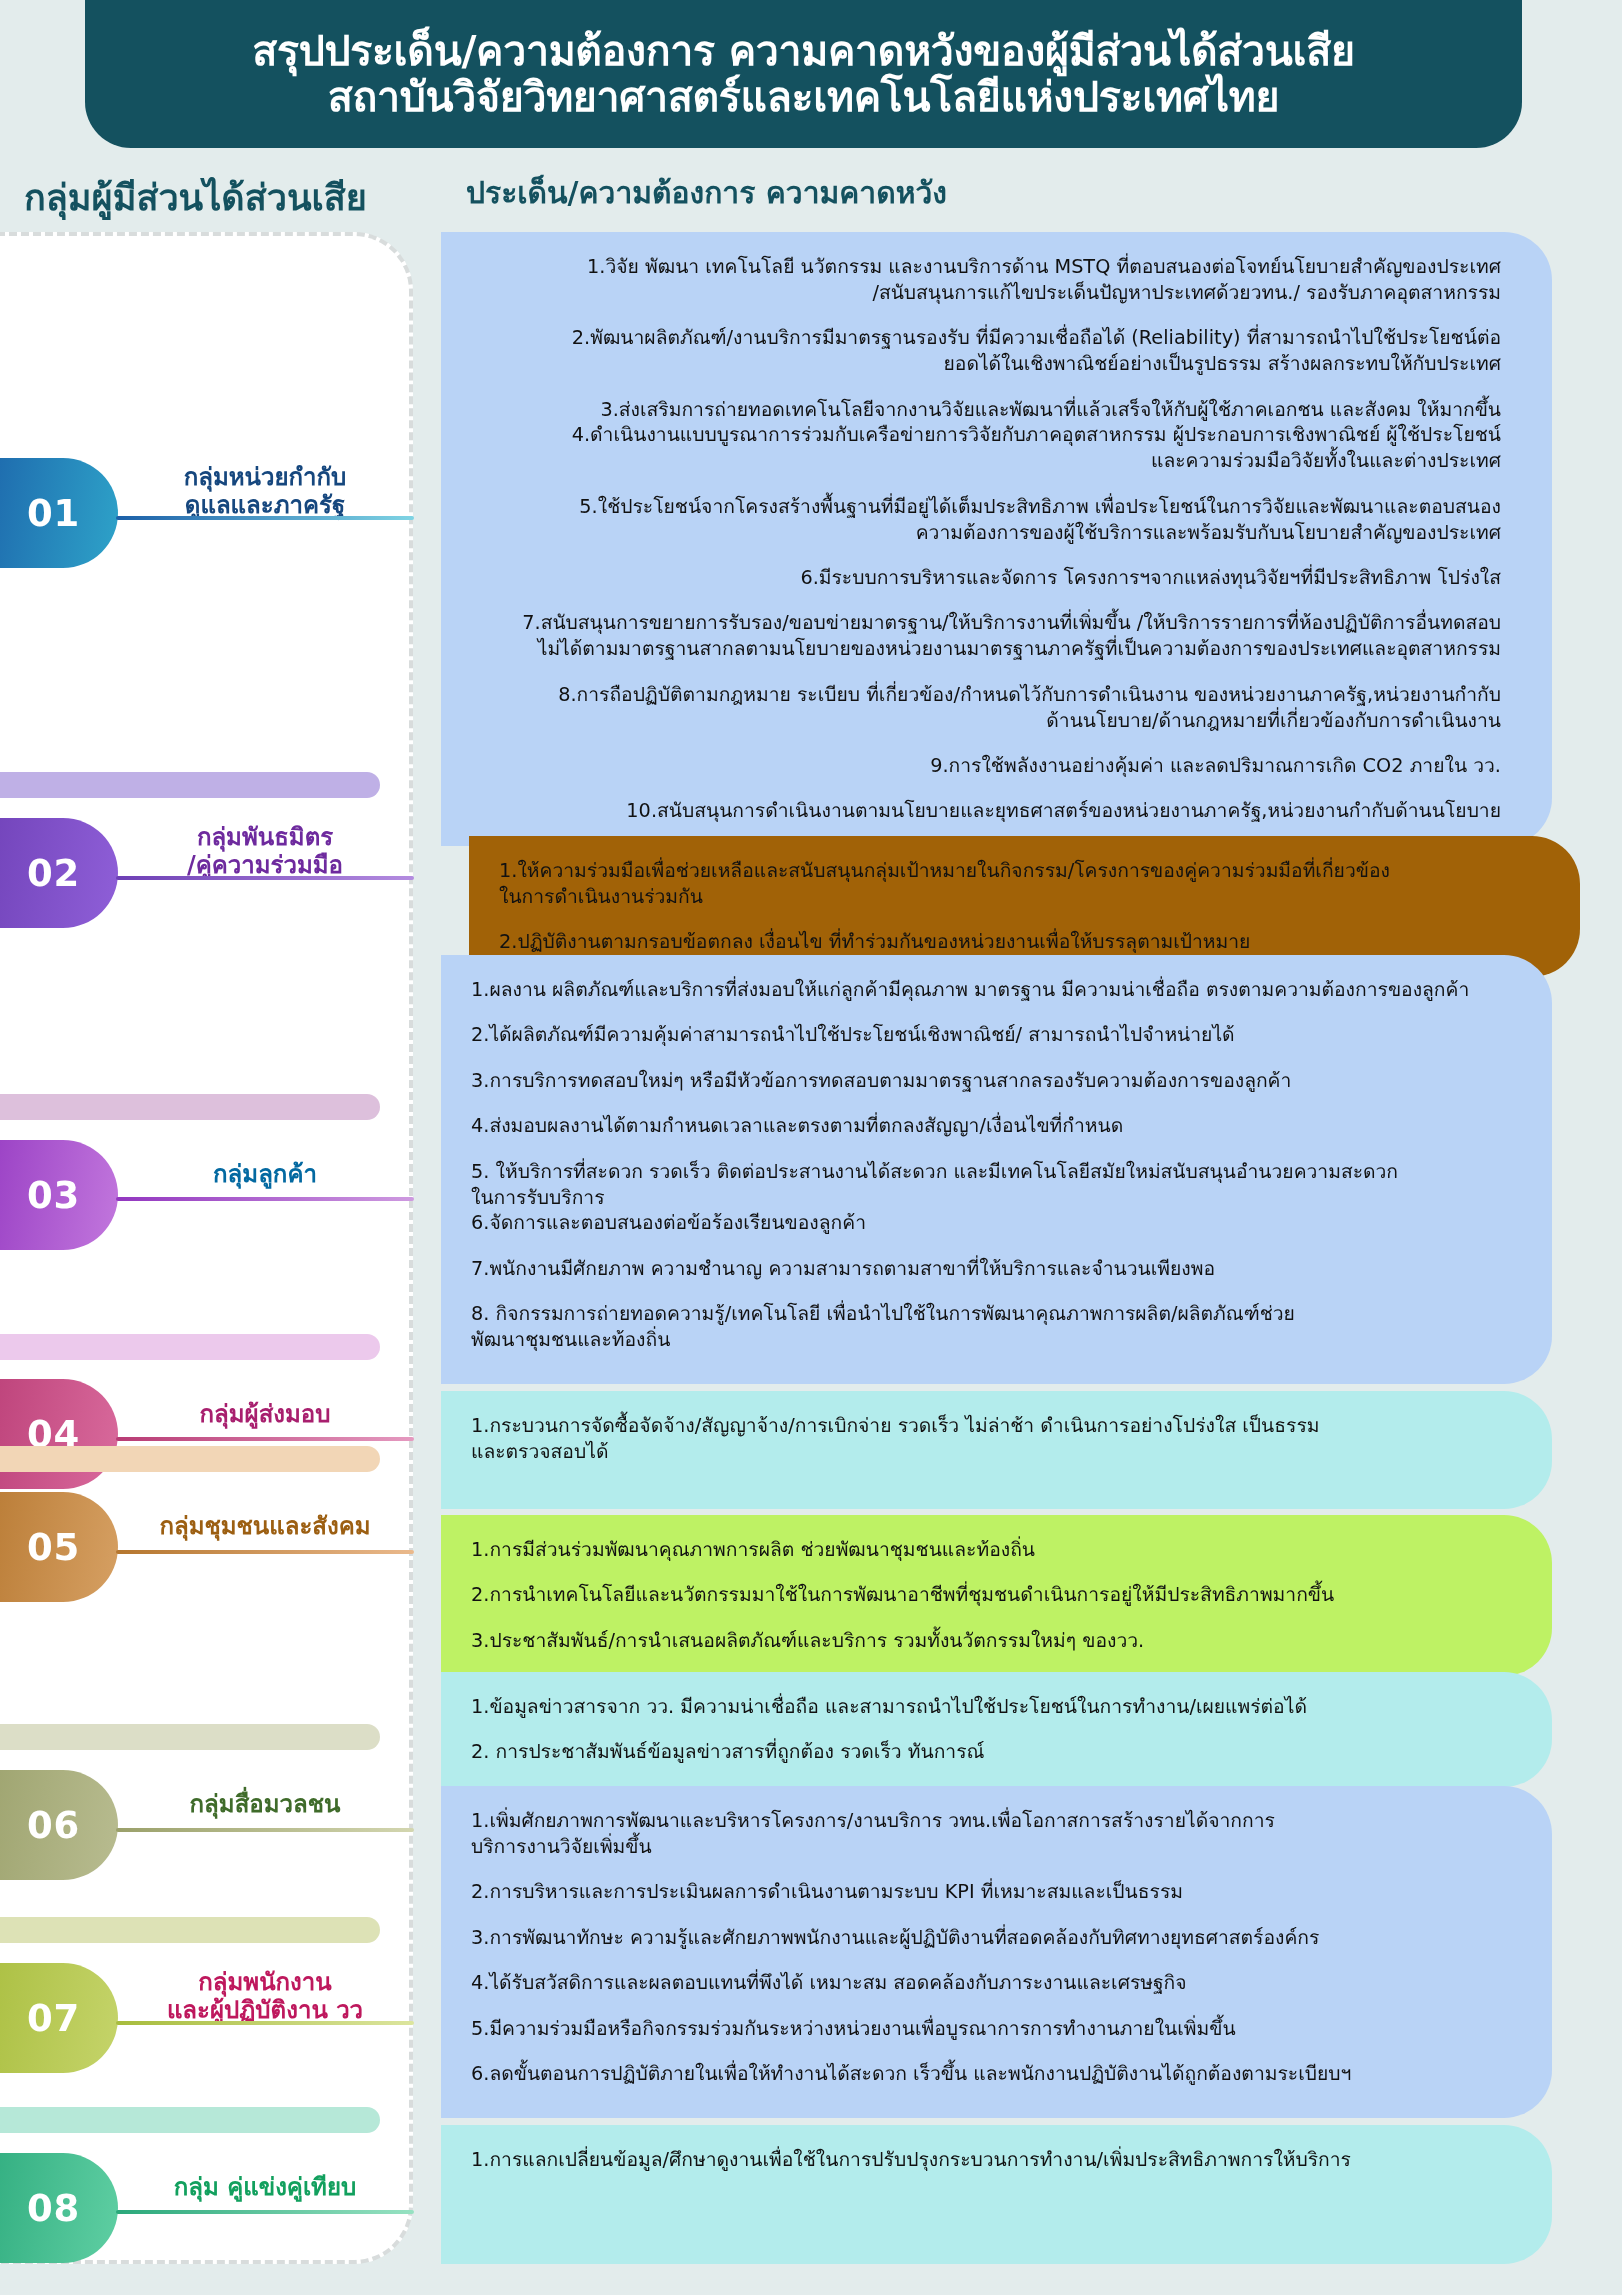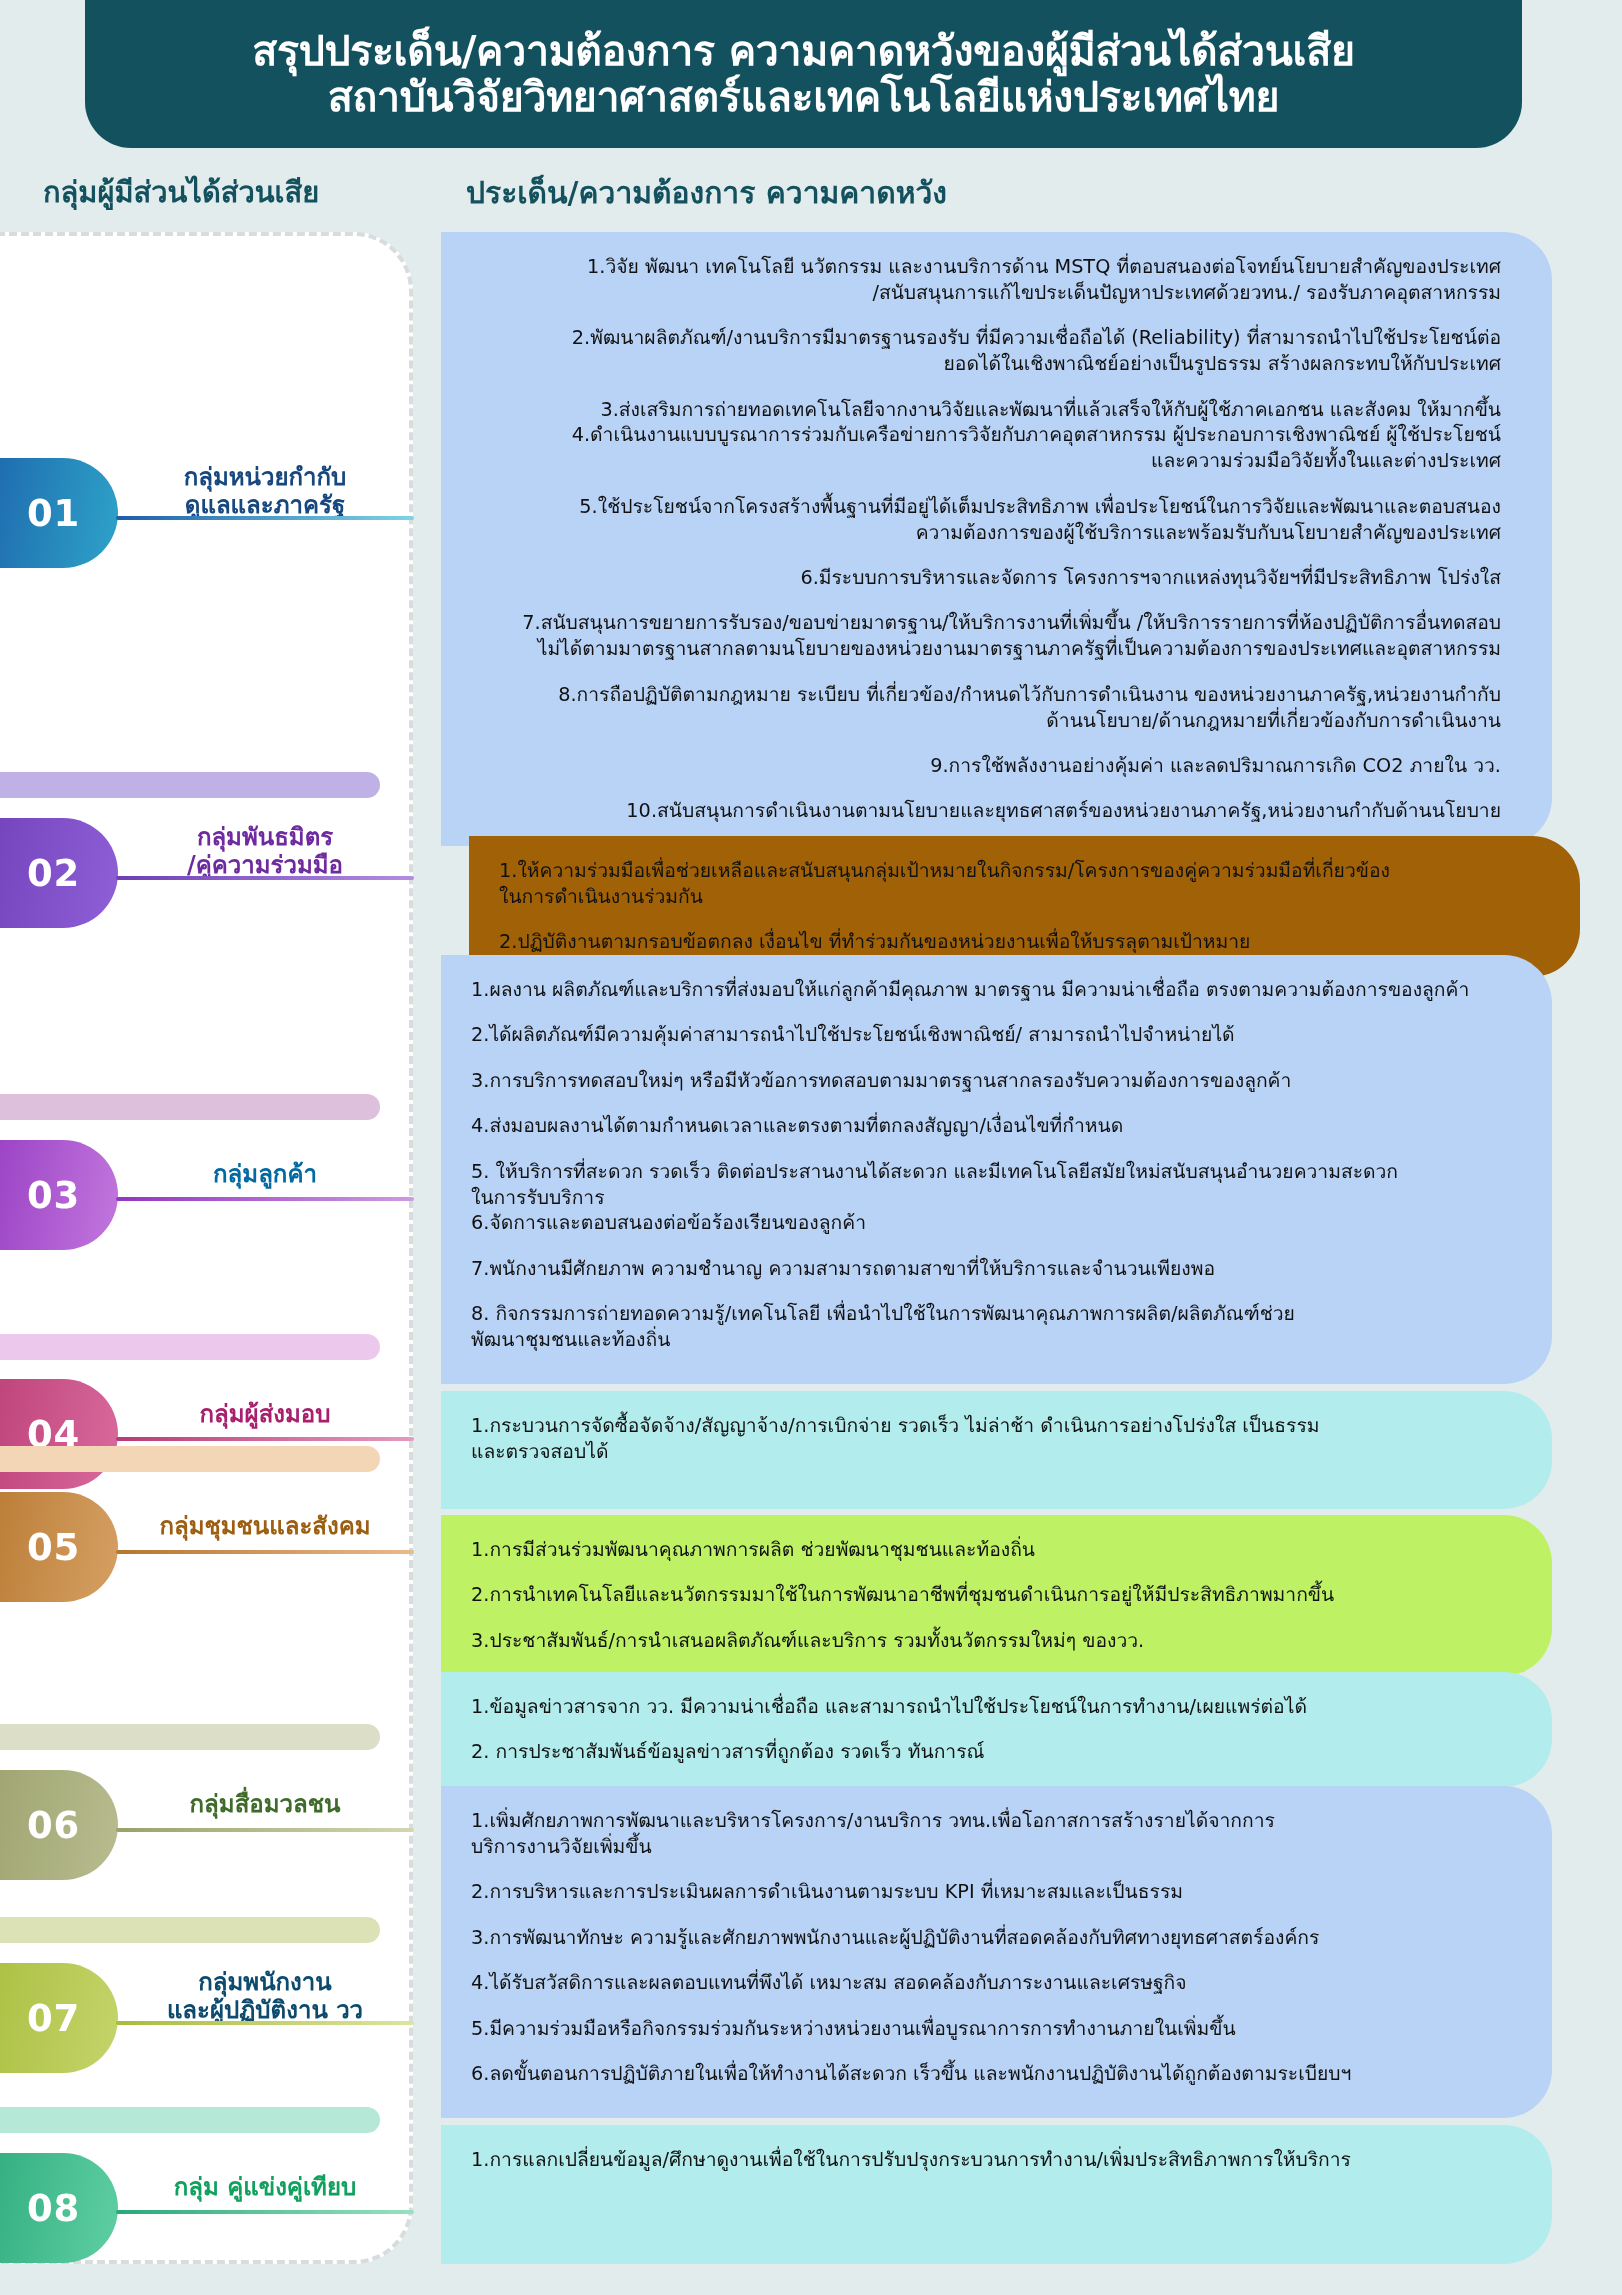--- a/index.html
+++ b/index.html
@@ -30,22 +30,22 @@
     font-weight: bold;
     line-height: 1.12;
     letter-spacing: -0.3px;
     text-align: center;
     white-space: nowrap;
   }
 
   
   #col-head-left {
     position: absolute;
-    left: 43px; top: 169px;
-    font-size: 29px;
+    left: 24px; top: 169px;
+    font-size: 36px;
     font-weight: bold;
     color: #14515f;
     white-space: nowrap;
   }
   #col-head-right {
     position: absolute;
     left: 466px; top: 169px;
     font-size: 30px;
     font-weight: bold;
     color: #14515f;
@@ -153,21 +153,21 @@
     <div class="stake-bar" style="top: 1446px; background: rgb(242, 214, 182); position: absolute;"></div>
     <div class="badge" style="top: 1492px; background: linear-gradient(100deg, rgb(181, 118, 46), rgb(214, 160, 99)); position: absolute;">05</div>
     <div class="stake-label" style="color: rgb(156, 95, 18); position: absolute; top: 1512px;">กลุ่มชุมชนและสังคม</div>
     <div class="stake-underline" style="position: absolute; top: 1550px; background: linear-gradient(90deg, rgb(181, 118, 46), rgb(234, 185, 140));"></div>
     <div class="stake-bar" style="top: 1724px; background: rgb(220, 222, 199); position: absolute;"></div>
     <div class="badge" style="top: 1770px; background: linear-gradient(100deg, rgb(154, 160, 106), rgb(184, 188, 144)); position: absolute;">06</div>
     <div class="stake-label" style="color: rgb(63, 107, 42); position: absolute; top: 1790px;">กลุ่มสื่อมวลชน</div>
     <div class="stake-underline" style="position: absolute; top: 1828px; background: linear-gradient(90deg, rgb(154, 160, 106), rgb(211, 214, 176));"></div>
     <div class="stake-bar" style="top: 1917px; background: rgb(221, 226, 182); position: absolute;"></div>
     <div class="badge" style="top: 1963px; background: linear-gradient(100deg, rgb(167, 188, 60), rgb(197, 212, 106)); position: absolute;">07</div>
-    <div class="stake-label" style="color: #0c4a6e; position: absolute; top: 1968px;">กลุ่มพนักงาน
+    <div class="stake-label" style="color: #be185d; position: absolute; top: 1968px;">กลุ่มพนักงาน
 และผู้ปฏิบัติงาน วว</div>
     <div class="stake-underline" style="position: absolute; top: 2021px; background: linear-gradient(90deg, rgb(167, 188, 60), rgb(220, 229, 158));"></div>
     <div class="stake-bar" style="top: 2107px; background: rgb(182, 232, 216); position: absolute;"></div>
     <div class="badge" style="top: 2153px; background: linear-gradient(100deg, rgb(42, 168, 122), rgb(95, 207, 163)); position: absolute;">08</div>
     <div class="stake-label" style="color: rgb(18, 160, 94); position: absolute; top: 2173px;">กลุ่ม คู่แข่งคู่เทียบ</div>
     <div class="stake-underline" style="position: absolute; top: 2210px; background: linear-gradient(90deg, rgb(42, 168, 122), rgb(151, 226, 194));"></div>
   </div>
 <div id="content-column">
     <div class="content-block" style="top: 232px; min-height: 599px; background: rgb(185, 211, 246); text-align: right;">
       <div class="item">1.วิจัย พัฒนา เทคโนโลยี นวัตกรรม และงานบริการด้าน MSTQ ที่ตอบสนองต่อโจทย์นโยบายสำคัญของประเทศ

